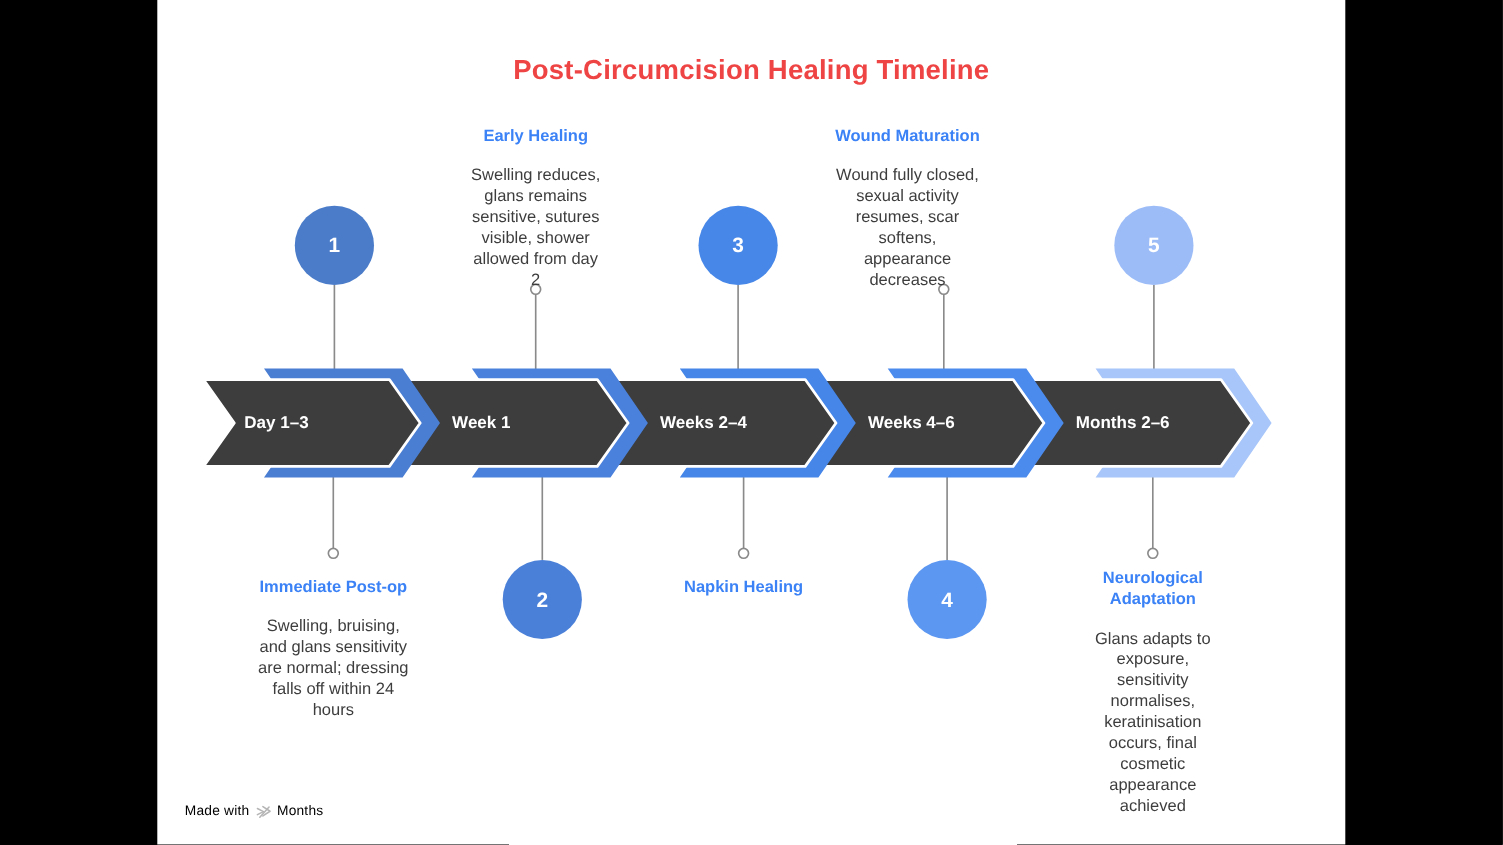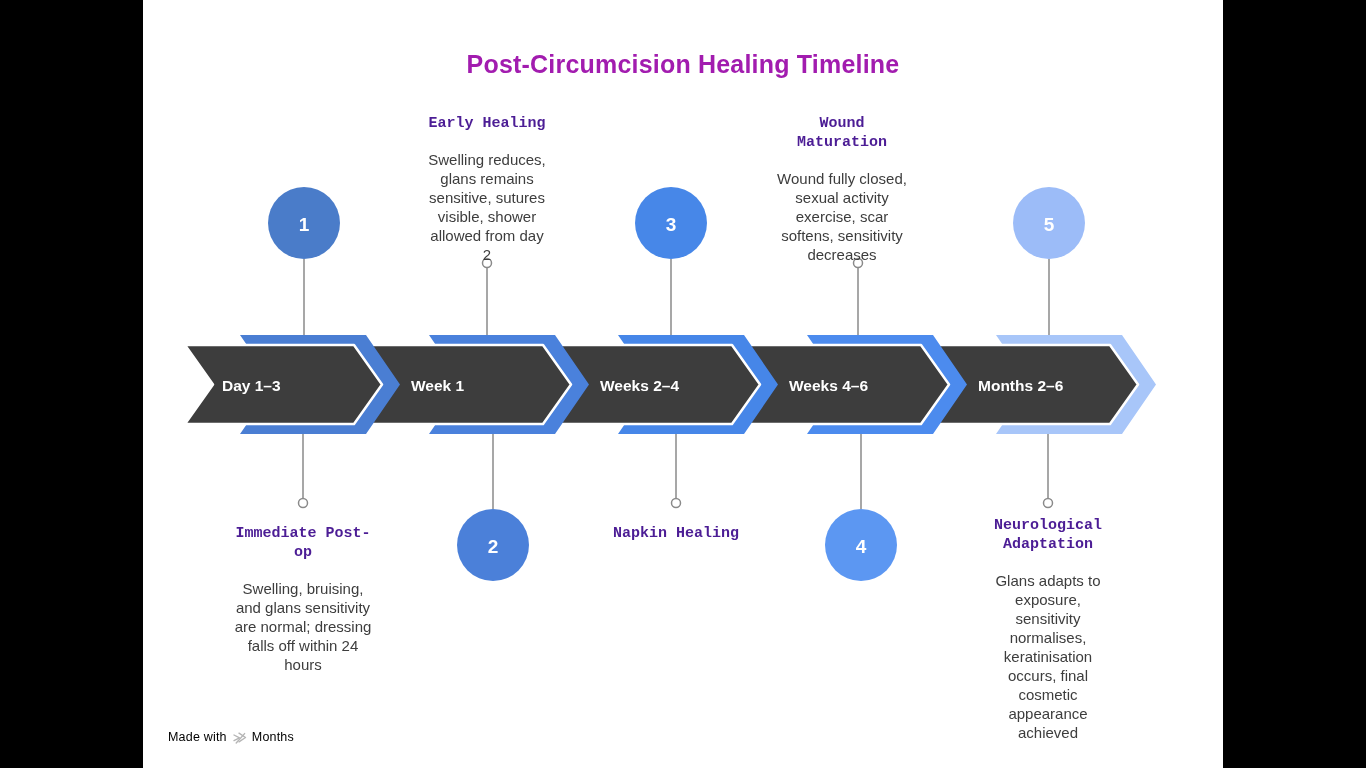--- a/index.html
+++ b/index.html
@@ -3,27 +3,27 @@
 <meta charset="utf-8">
 <style>
   html,body{margin:0;padding:0;background:#000;}
   .stage{position:relative;width:1366px;height:768px;background:#000;overflow:hidden;
          font-family:"Liberation Sans",sans-serif;}
   .letterbox{position:absolute;top:0;height:768px;background:#000;}
   .letterbox.left{left:0;width:143px;}
   .letterbox.right{left:1223px;width:143px;}
   .canvas{position:absolute;left:143px;top:0;width:1080px;height:768px;background:#fff;}
   .title{position:absolute;left:0;top:50px;width:1080px;text-align:center;
-         font-size:25px;font-weight:bold;color:#a21caf;letter-spacing:.2px;}
+         font-size:25px;font-weight:bold;color:#ef4444;letter-spacing:.2px;}
   .diagram-svg{position:absolute;left:0;top:0;width:1080px;height:768px;}
   svg text{font-family:"Liberation Sans",sans-serif;}
   .seg-label{font-size:15.5px;font-weight:bold;}
   .step-num{font-size:19px;font-weight:bold;}
   .tb{position:absolute;text-align:center;color:#3d3d3d;font-size:15px;line-height:19px;}
-  .tb .tb-head{font-size:15px;font-weight:bold;color:#4c1d95;margin:0 0 17px 0;line-height:19px;font-family:Liberation Mono, monospace;}
+  .tb .tb-head{font-size:15px;font-weight:bold;color:#3b82f6;margin:0 0 17px 0;line-height:19px;}
   .tb .tb-body{margin:4px;}
   .footer{position:absolute;left:25px;top:730px;display:flex;align-items:center;gap:5px;
           font-size:12.5px;color:#000000;letter-spacing:.2px;}
   .footer .logo{display:inline-block;line-height:0;}
 </style>
 </head>
 <body>
 
 <div class="stage">
   <div class="letterbox left"></div>
@@ -104,23 +104,23 @@
 
     <div class="tb" style="left:279px;top:114px;width:130px;">
       <div class="tb-head">Early Healing</div>
       <div class="tb-body">Swelling reduces, glans remains sensitive, sutures visible, shower allowed from day 2</div>
     </div>
 
     <div class="tb" style="left:463px;top:524px;width:140px;">
       <div class="tb-head">Napkin Healing</div>
     </div>
 
-    <div class="tb" style="left:629px;top:114px;width:140px;">
+    <div class="tb" style="left:612px;top:114px;width:140px;">
       <div class="tb-head">Wound Maturation</div>
-      <div class="tb-body">Wound fully closed, sexual activity exercise, scar softens, sensitivity decreases</div>
+      <div class="tb-body">Wound fully closed, sexual activity resumes, scar softens, appearance decreases</div>
     </div>
 
     <div class="tb" style="left:835px;top:516px;width:140px;">
       <div class="tb-head">Neurological Adaptation</div>
       <div class="tb-body">Glans adapts to exposure, sensitivity normalises, keratinisation occurs, final cosmetic appearance achieved</div>
     </div>
 
     <div class="footer">
       <span>Made with</span>
       <span class="logo">

